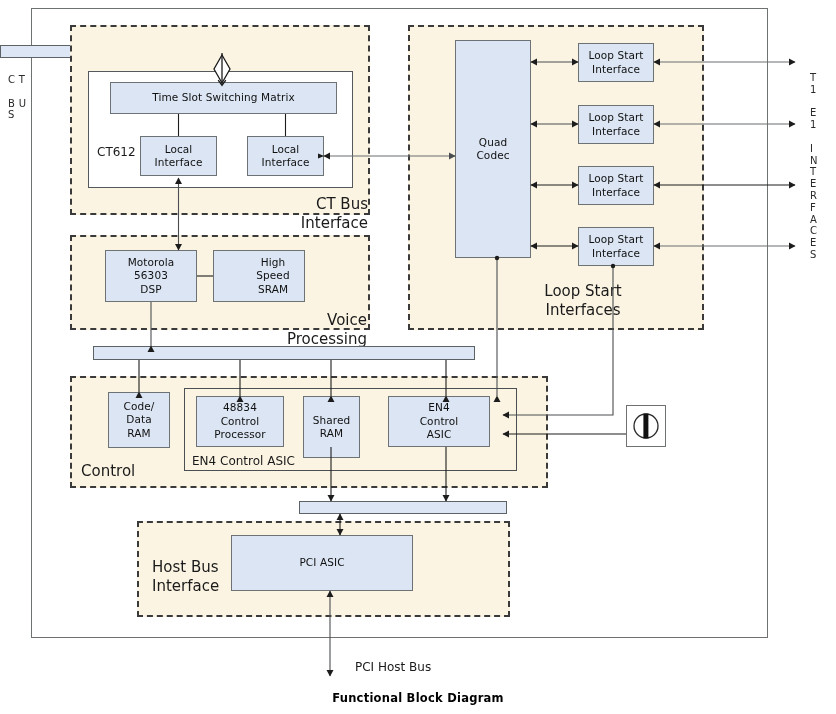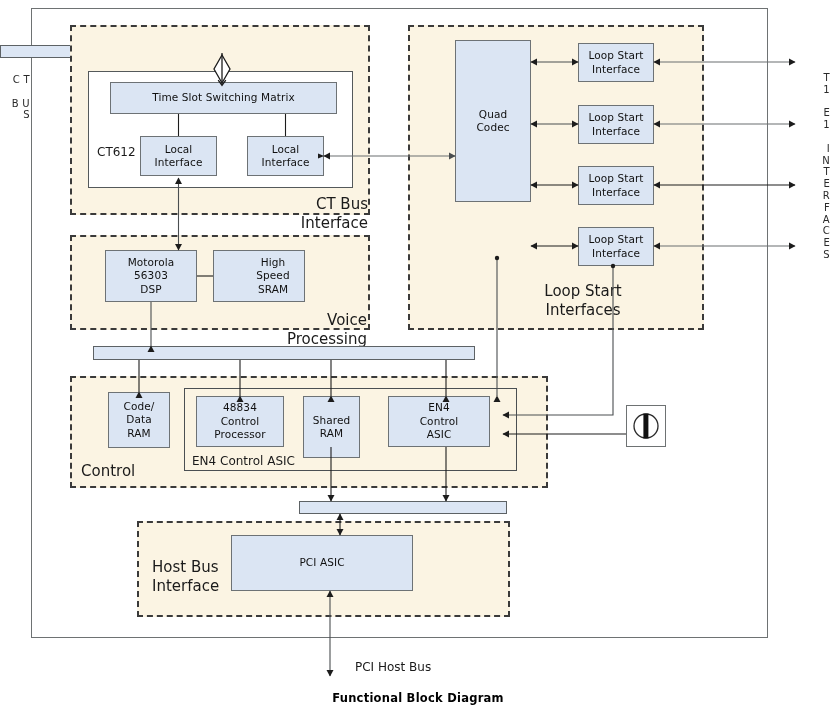--- a/index.html
+++ b/index.html
@@ -56,21 +56,21 @@
   }
   .plain-label{
     color:#1a1a1a;
     font-size:12px;
     line-height:1.3;
   }
   .vert-label{
     color:#2a2a2a;
     font-size:10px;
     line-height:1.18;
-    text-align:right;
+    text-align:left;
     white-space:pre-line;
     letter-spacing:.3px;
   }
   .caption{
     color:#000000;
     font-size:11.5px;
     font-weight:bold;
     letter-spacing:.25px;
     text-align:center;
   }
@@ -133,21 +133,21 @@
 DSP</div>
 
   <div class="abs blk" style="left:213px;top:250px;width:92px;height:52px;white-space:pre-line;padding-left:28px;">High
 Speed
 SRAM</div>
 
   <div class="abs dashed-group" style="left:408px;top:25px;width:296px;height:305px;"></div>
   <div class="abs grp-label" style="left:533px;top:282px;width:100px;text-align:center;">Loop Start
 Interfaces</div>
 
-  <div class="abs blk" style="left:455px;top:40px;width:76px;height:162px;white-space:pre-line;">Quad
+  <div class="abs blk" style="left:455px;top:40px;width:76px;height:218px;white-space:pre-line;">Quad
 Codec</div>
 
   <div class="abs blk" style="left:578px;top:43px;width:76px;height:39px;white-space:pre-line;">Loop Start
 Interface</div>
   <div class="abs blk" style="left:578px;top:105px;width:76px;height:39px;white-space:pre-line;">Loop Start
 Interface</div>
   <div class="abs blk" style="left:578px;top:166px;width:76px;height:39px;white-space:pre-line;">Loop Start
 Interface</div>
   <div class="abs blk" style="left:578px;top:227px;width:76px;height:39px;white-space:pre-line;">Loop Start
 Interface</div>

